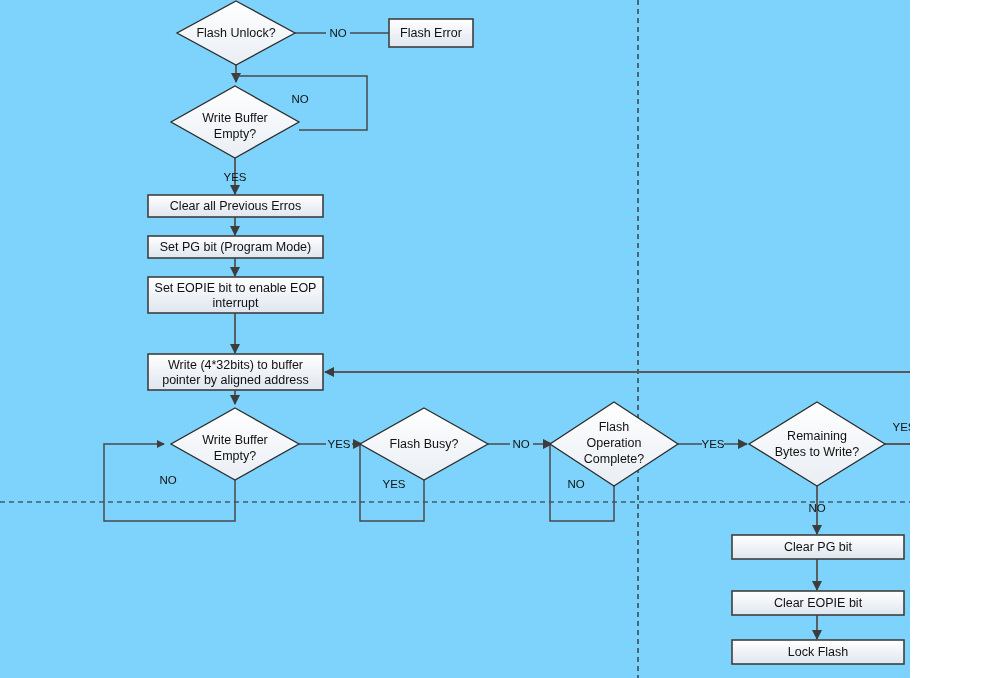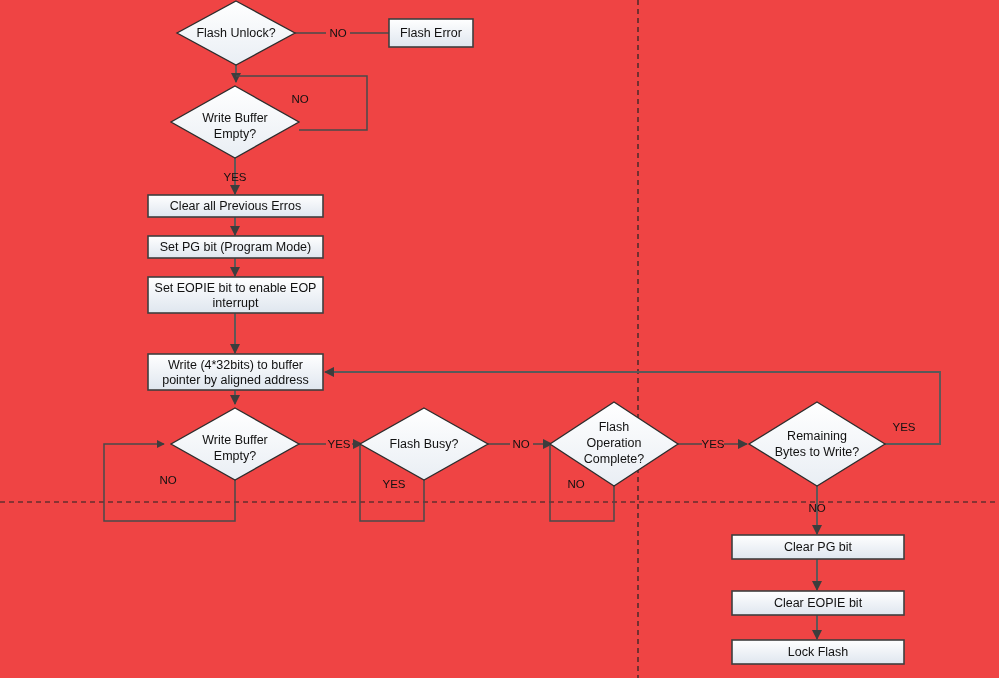--- a/index.html
+++ b/index.html
@@ -6,23 +6,23 @@
   html, body {
     margin: 0;
     padding: 0;
     background: #ffffff;
   }
   body {
     font-family: "Liberation Sans", sans-serif;
   }
   #canvas {
     position: relative;
-    width: 999px;
+    width: 910px;
     height: 678px;
-    background: #ef4444;
+    background: #7dd3fc;
     overflow: hidden;
     text-align: center;
   }
   svg#flow {
     position: absolute;
     top: 0;
     left: 0;
     width: 999px;
     height: 678px;
   }

